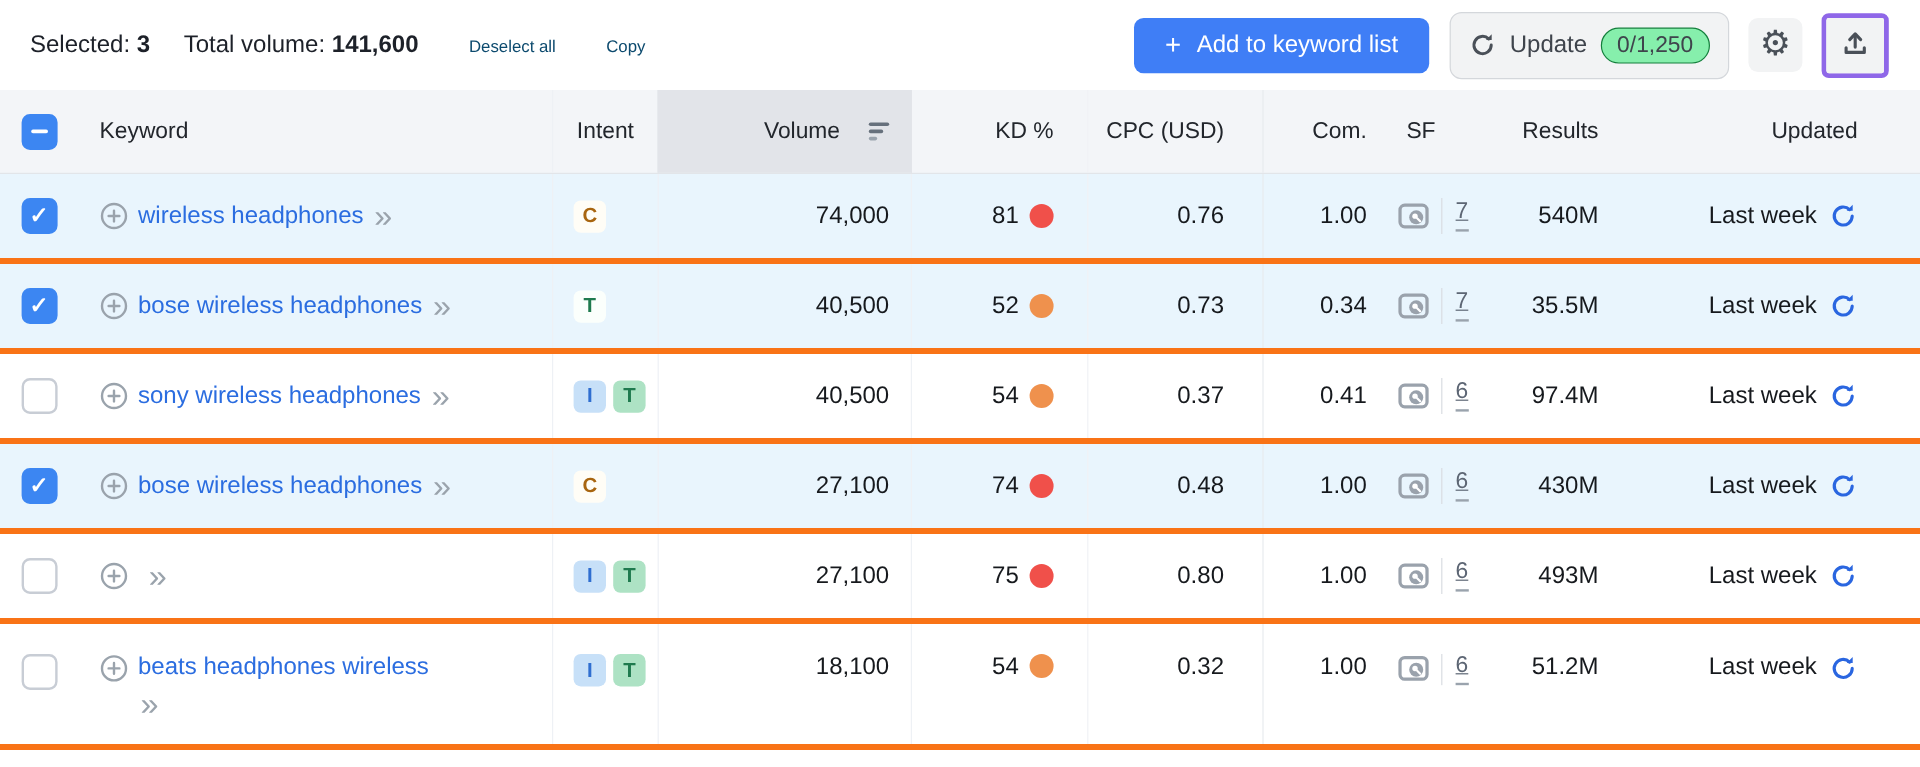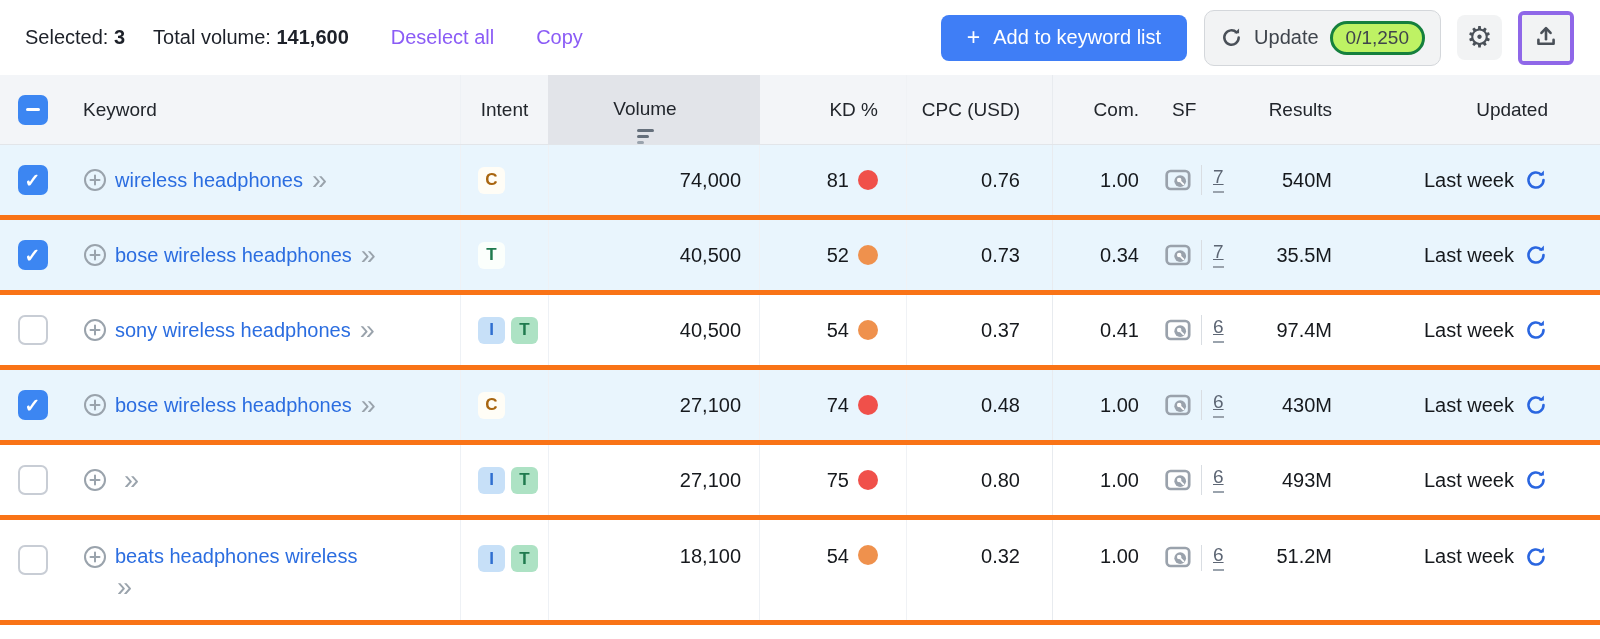--- a/index.html
+++ b/index.html
@@ -4,32 +4,32 @@
 <style>
   * { box-sizing: border-box; margin: 0; padding: 0; }
   html,body { width:1600px; height:639px; background:#fff; overflow:hidden;
     font-family:"Liberation Sans", sans-serif; color:#16191d; }
 
   
   .toolbar { height:75px; display:flex; align-items:center; padding:0 26px 0 25px; background:#fff; }
   .tb-text { font-size:20px; color:#1d2129; white-space:nowrap; }
   .tb-strong { font-weight:bold; }
   .tb-gap { margin-left:28px; }
-  .tb-link { font-size:20px; color:#8b5cf6; margin-left:42px; cursor:pointer; white-space:nowrap; }
+  .tb-link { font-size:14px; color:#0c4a6e; margin-left:42px; cursor:pointer; white-space:nowrap; }
   .tb-spacer { flex:1; }
 
   .btn-add { display:flex; align-items:center; gap:13px; height:46px; padding:0 26px;
     background:#3f7ef6; color:#fff; border:none; border-radius:8px; font-size:20px;
     font-family:inherit; cursor:pointer; white-space:nowrap; }
   .btn-add .plus { font-size:23px; line-height:1; font-weight:400; }
 
   .btn-update { display:flex; align-items:center; gap:11px; height:56px; padding:0 15px;
     margin-left:17px; background:#f2f3f4; border:1px solid #d4d7db; border-radius:10px;
     font-size:20px; color:#3f444c; font-family:inherit; cursor:pointer; white-space:nowrap; }
-  .quota-pill { background:#bef264; border:3px solid #15803d; border-radius:999px;
+  .quota-pill { background:#86efac; border:1px solid #15803d; border-radius:999px;
     padding:3px 13px; font-size:19px; color:#3f444c; }
 
   .btn-icon { width:45px; height:45px; margin-left:16px; background:#f2f3f4; border:none;
     border-radius:8px; display:flex; align-items:center; justify-content:center;
     color:#4a5058; cursor:pointer; }
   .gear-glyph { font-size:29px; line-height:1; color:#4a5058; }
   .export-wrap { margin-left:16px; border:4px solid #8f67e8; border-radius:6px; }
   .export-wrap .btn-icon { margin-left:0; border-radius:2px; width:48px; height:46px; }
 
   
@@ -49,21 +49,21 @@
   .c-intent{ width:88px;  padding-left:17px; border-left:1px solid #eef1f5; gap:6px; }
   .c-vol   { width:212px; justify-content:flex-end; padding-right:18px;
              border-left:1px solid #eef1f5; border-right:1px solid #eef1f5; }
   .c-kd    { width:147px; justify-content:flex-end; padding-right:28px; gap:9px; border-right:1px solid #f0f2f5; }
   .c-cpc   { width:146px; justify-content:flex-end; padding-right:32px; border-right:1px solid #e8ebef; }
   .c-com   { width:102px; justify-content:flex-end; padding-right:16px; }
   .c-sf    { width:95px;  padding-left:10px; }
   .c-res   { width:110px; justify-content:flex-end; padding-right:28px; }
   .c-upd   { width:240px; justify-content:flex-end; padding-right:52px; gap:10px; }
 
-  .thead .c-vol { background:#e2e4e9; border-color:#e2e4e9; gap:9px;flex-direction:column; }
+  .thead .c-vol { background:#e2e4e9; border-color:#e2e4e9; gap:24px; }
 
   
   .sort-icon { display:flex; flex-direction:column; gap:3px; align-items:flex-start; }
   .sort-icon i { display:block; height:3px; border-radius:2px; background:#66707c; }
   .sort-icon i:nth-child(1){ width:17px; }
   .sort-icon i:nth-child(2){ width:12px; }
   .sort-icon i:nth-child(3){ width:7px; background:#9aa3ad; }
 
   
   .cb { width:30px; height:30px; border-radius:7px; background:#fff; border:2px solid #c8cdd5;

